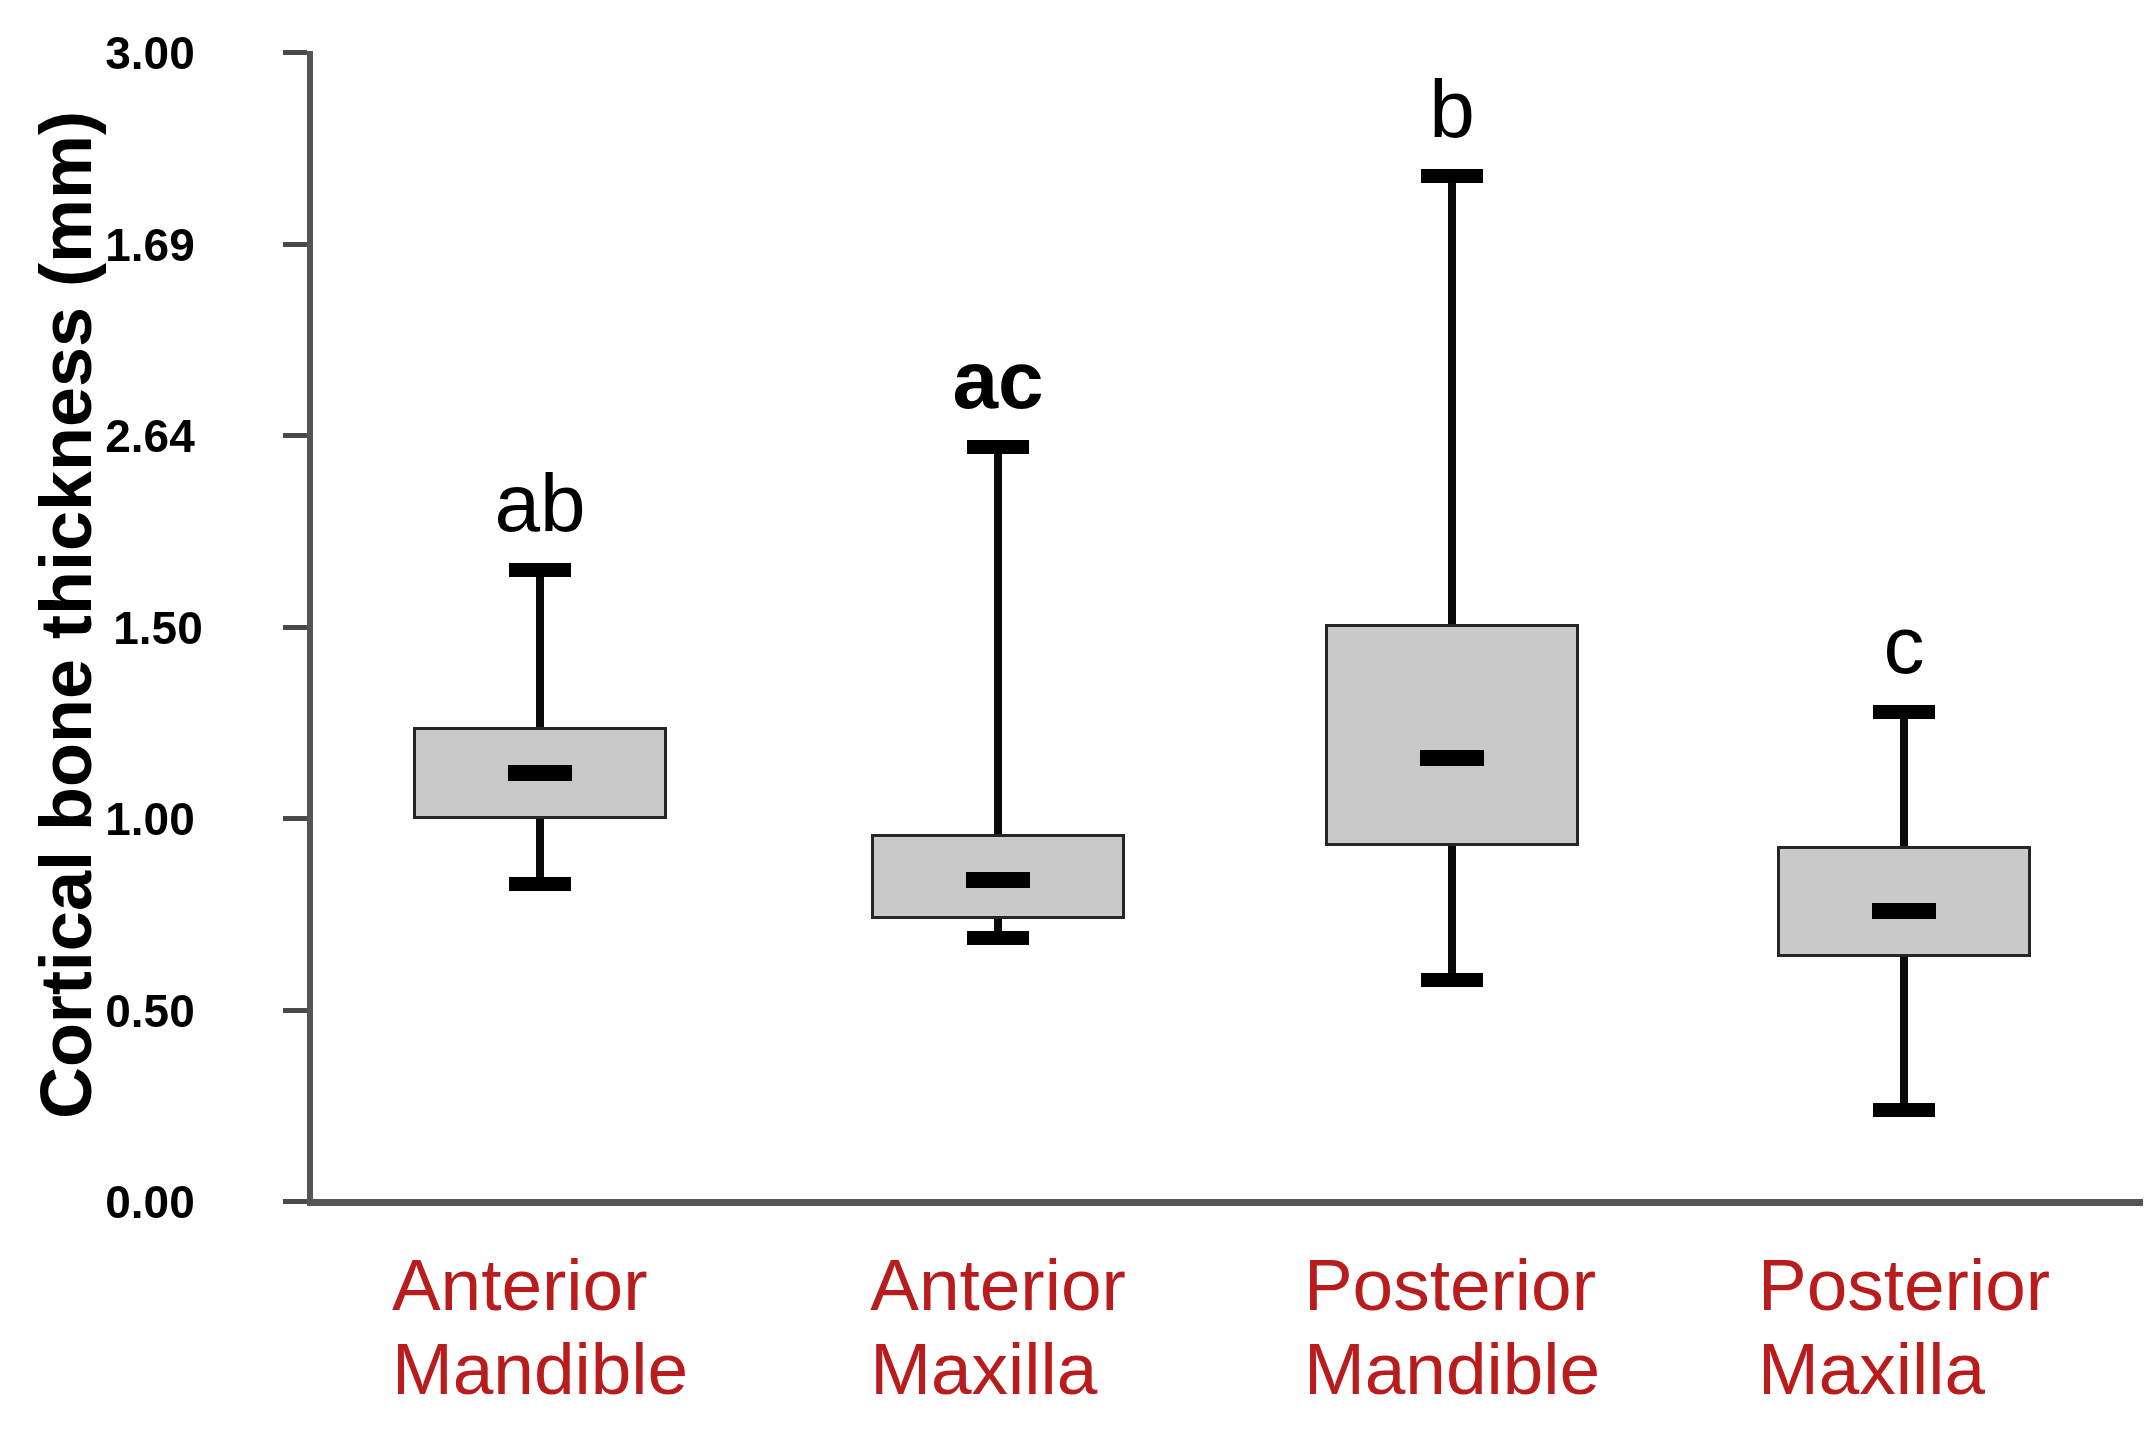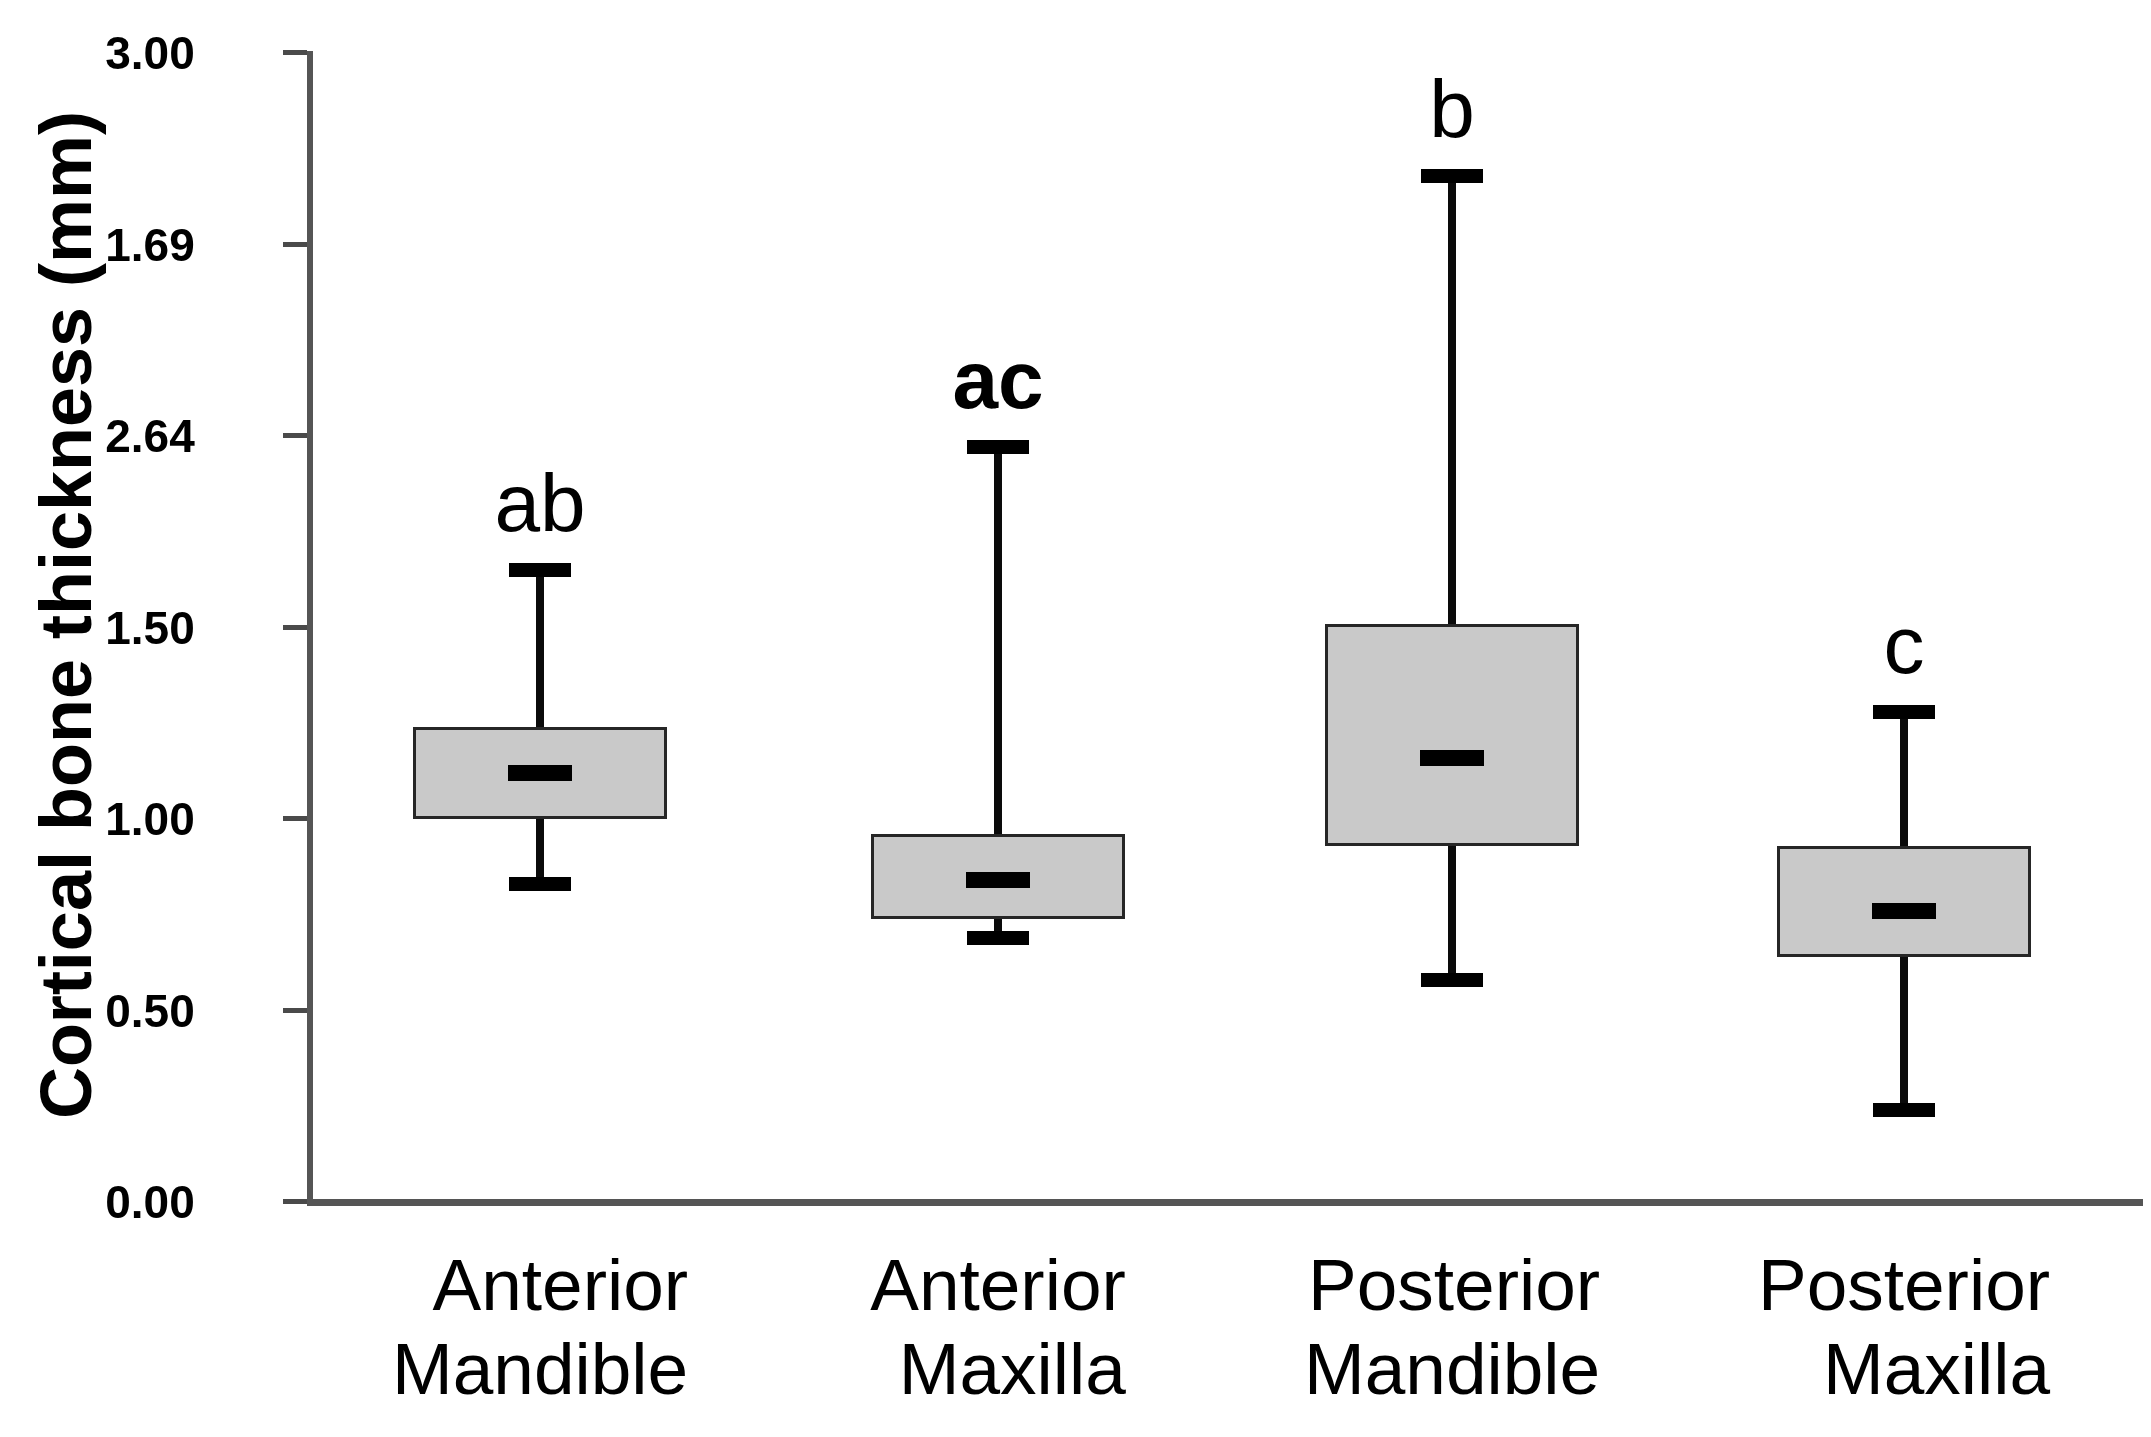--- a/index.html
+++ b/index.html
@@ -23,22 +23,22 @@
     font-size:46px;
     font-weight:bold;
     color:#000;
     text-align:center;
     white-space:nowrap;
     transform:translateY(-50%);
   }
   .cat-label{
     font-size:73px;
     line-height:84px;
-    color:#000000;
-    text-align:right;
+    color:#b91c1c;
+    text-align:left;
     white-space:nowrap;
     transform:translateX(-50%);
   }
   .sig-letter{
     font-size:82px;
     line-height:82px;
     color:#000;
     white-space:nowrap;
     transform:translateX(-50%);
   }
@@ -61,21 +61,21 @@
   <div class="abs" id="plot-area" style="left:0; top:0; width:2151px; height:1437px;">
       <div class="abs axis-line" style="left: 307px; top: 51px; width: 6px; height: 1154px;"></div>
       <div class="abs axis-line" style="left: 307px; top: 1199px; width: 1836px; height: 7px;"></div>
       <div class="abs tick-mark" style="left: 283px; top: 1199px; width: 24px; height: 5px;"></div>
       <div class="abs tick-label" style="left: 40px; top: 1202px; width: 220px;">0.00</div>
       <div class="abs tick-mark" style="left: 283px; top: 1007.5px; width: 24px; height: 5px;"></div>
       <div class="abs tick-label" style="left: 40px; top: 1010.5px; width: 220px;">0.50</div>
       <div class="abs tick-mark" style="left: 283px; top: 816px; width: 24px; height: 5px;"></div>
       <div class="abs tick-label" style="left: 40px; top: 819px; width: 220px;">1.00</div>
       <div class="abs tick-mark" style="left: 283px; top: 624.5px; width: 24px; height: 5px;"></div>
-      <div class="abs tick-label" style="left: 40px; top: 627.5px; width: 220px;">1.50</div>
+      <div class="abs tick-label" style="left: 48px; top: 627.5px; width: 220px;">1.50</div>
       <div class="abs tick-mark" style="left: 283px; top: 433px; width: 24px; height: 5px;"></div>
       <div class="abs tick-label" style="left: 40px; top: 436px; width: 220px;">2.64</div>
       <div class="abs tick-mark" style="left: 283px; top: 241.5px; width: 24px; height: 5px;"></div>
       <div class="abs tick-label" style="left: 40px; top: 244.5px; width: 220px;">1.69</div>
       <div class="abs tick-mark" style="left: 283px; top: 50px; width: 24px; height: 5px;"></div>
       <div class="abs tick-label" style="left: 40px; top: 53px; width: 220px;">3.00</div>
       <div class="abs whisker-line" style="left: 536px; top: 570.05px; width: 8px; height: 314.06px;"></div>
       <div class="abs iqr-box" style="left: 413px; top: 727.08px; width: 254px; height: 91.92px;"></div>
       <div class="abs whisker-cap" style="left: 509px; top: 563.05px; width: 62px; height: 14px;"></div>
       <div class="abs whisker-cap" style="left: 509px; top: 877.11px; width: 62px; height: 14px;"></div>

